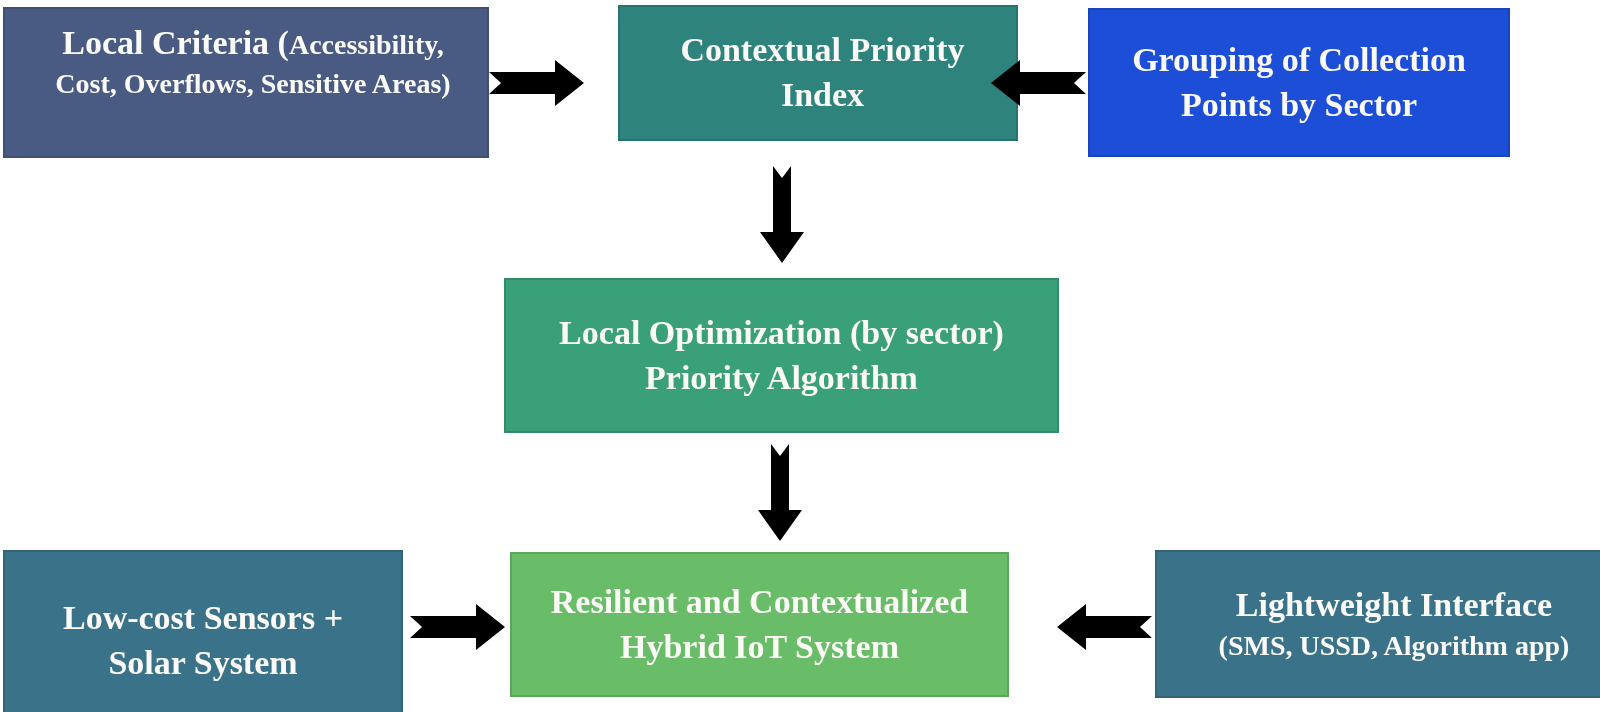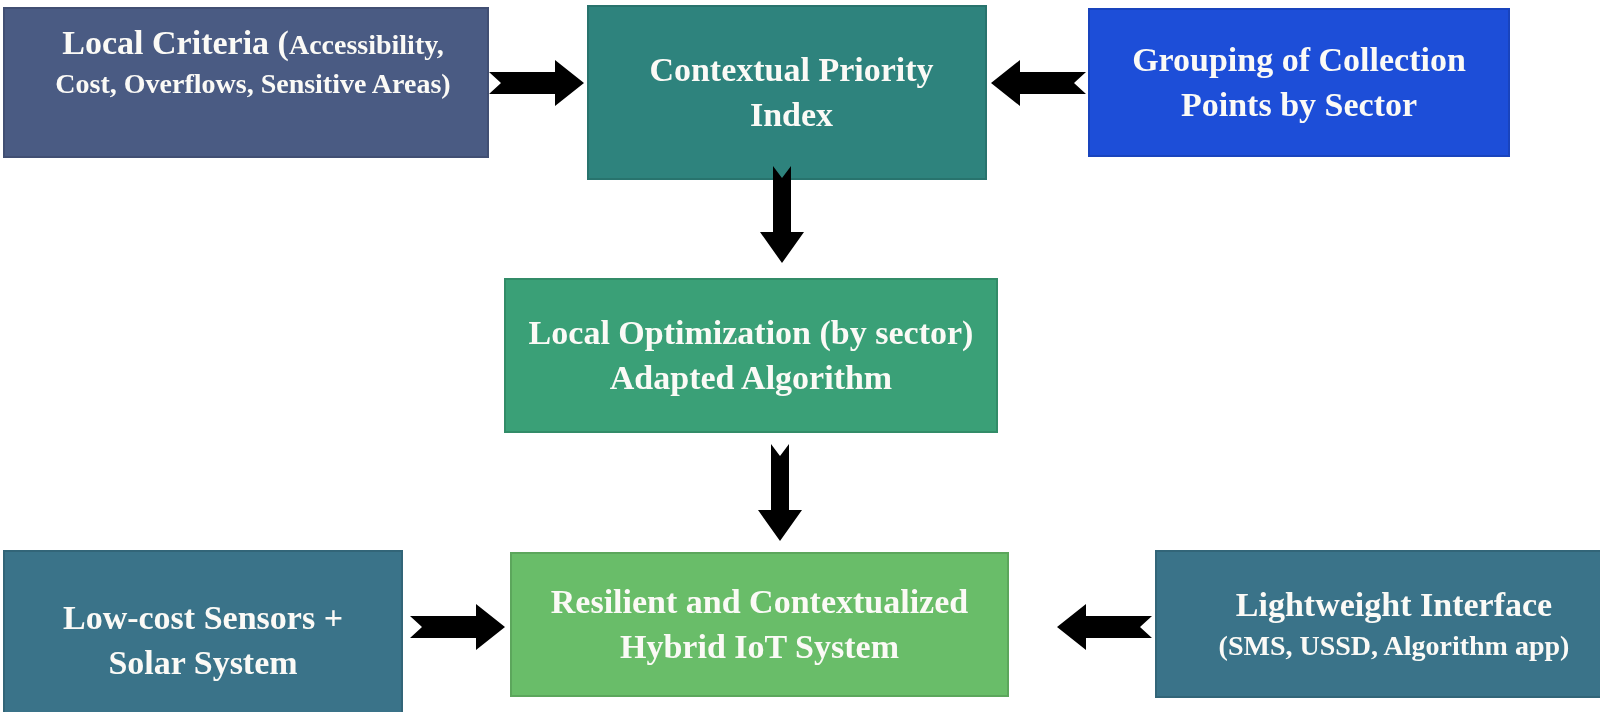--- a/index.html
+++ b/index.html
@@ -28,23 +28,23 @@
     border: 2px solid rgba(0,0,0,0.12);
     box-sizing: border-box;
     padding: 4px 10px;
   }
   .box .lg { font-size: 34px; }
   .box .sm { font-size: 28px; }
   .box .line { display: block; }
   .text-high { justify-content: flex-start; padding-top: 12px; }
 
   .box-a { left: 3px;    top: 7px;   width: 486px; height: 151px; padding-left: 24px; }
-  .box-b { left: 587px;  top: 5px;   width: 400px; height: 175px; padding-left: 19px; }
+  .box-b { left: 618px;  top: 5px;   width: 400px; height: 136px; padding-left: 19px; }
   .box-c { left: 1088px; top: 8px;   width: 422px; height: 149px; }
-  .box-d { left: 504px;  top: 278px; width: 494px; height: 155px; }
+  .box-d { left: 504px;  top: 278px; width: 555px; height: 155px; }
   .box-e { left: 3px;    top: 550px; width: 400px; height: 181px; }
   .box-f { left: 510px;  top: 552px; width: 499px; height: 145px; }
   .box-g { left: 1155px; top: 550px; width: 478px; height: 148px; }
 
   .arrow { position: absolute; }
   .arrow polygon { fill: #000000; }
   .arr-ab { left: 489px;  top: 58px;  }
   .arr-cb { left: 990px;  top: 58px;  }
   .arr-bd { left: 757px;  top: 166px; }
   .arr-df { left: 755px;  top: 444px; }
@@ -78,21 +78,21 @@
     <div class="line lg">Grouping of Collection</div>
     <div class="line lg">Points by Sector</div>
   </div>
 
   <svg class="arrow arr-bd" width="50" height="98" viewBox="0 0 50 98">
     <polygon points="16,0 16,66 3,66 25,97 47,66 34,66 34,0 25,12"></polygon>
   </svg>
 
   <div class="box box-d" style="background: rgb(58, 160, 119);">
     <div class="line lg">Local Optimization (by sector)</div>
-    <div class="line lg">Adapted Algorithm</div>
+    <div class="line lg">Priority Algorithm</div>
   </div>
 
   <svg class="arrow arr-df" width="50" height="98" viewBox="0 0 50 98">
     <polygon points="16,0 16,66 3,66 25,97 47,66 34,66 34,0 25,12"></polygon>
   </svg>
 
   <div class="box box-e" style="background: rgb(58, 115, 137);">
     <div class="line lg">Low-cost Sensors +</div>
     <div class="line lg">Solar System</div>
   </div>

